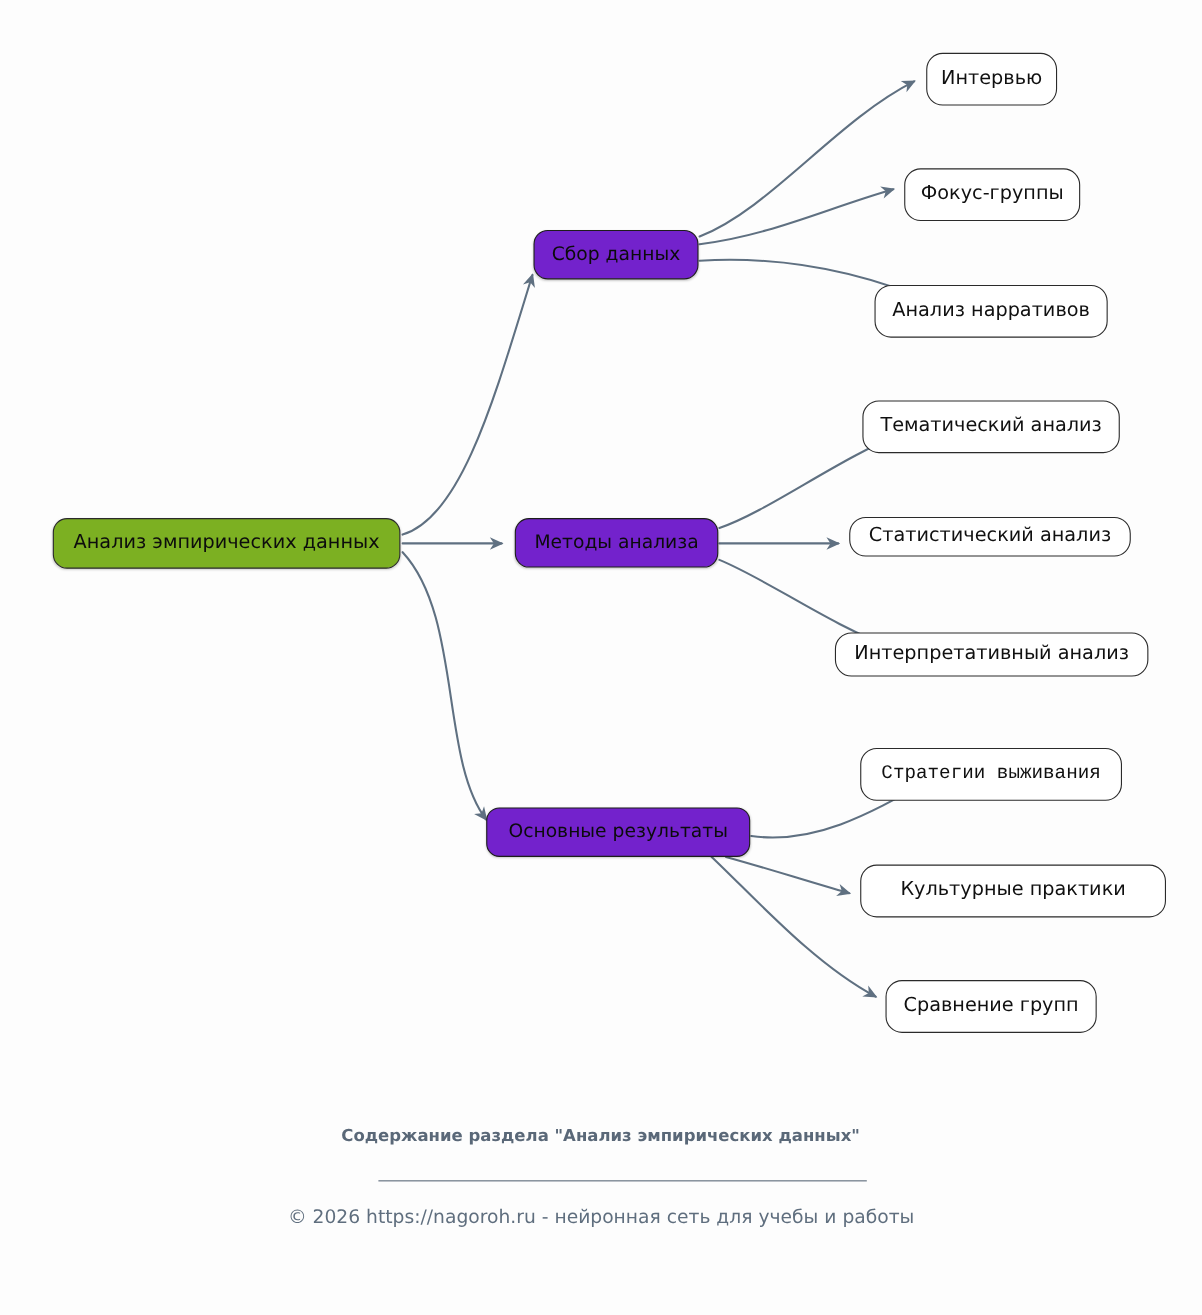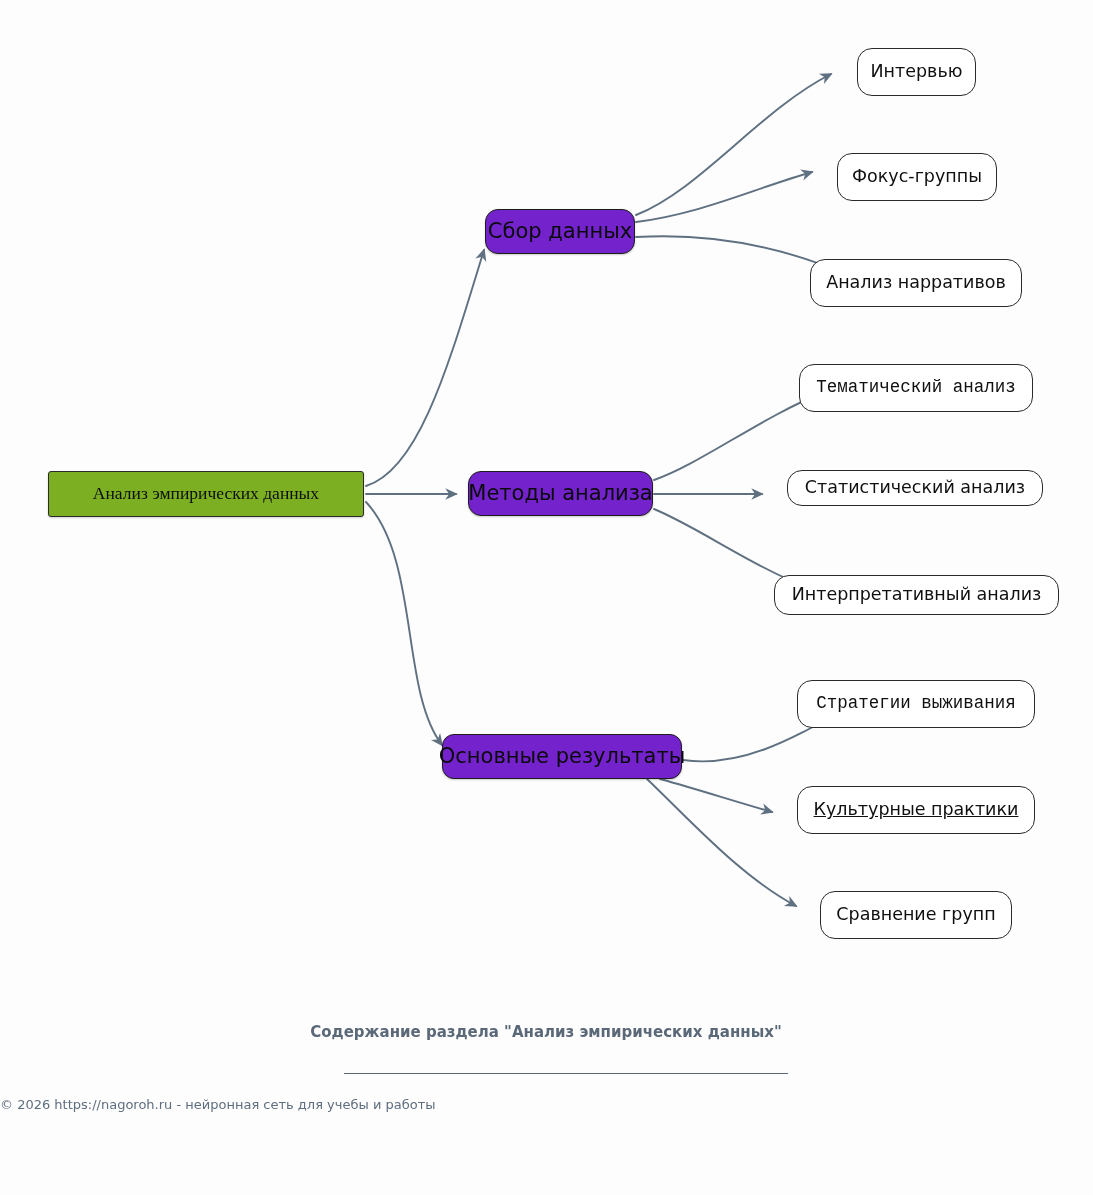--- a/index.html
+++ b/index.html
@@ -42,43 +42,41 @@
     align-items: center;
     justify-content: center;
     text-align: center;
     white-space: nowrap;
     line-height: 1.1;
   }
 
   .node-root {
     background: #7cb022;
     border: 1.4px solid #2b2b2b;
-    border-radius: 3px;
+    border-radius: 13px;
     color: #0d0d0d;
     font-size: 17.5px;
     box-shadow: 0 1px 2px rgba(0,0,0,0.18);
-    font-family: Liberation Serif, serif;
   }
 
   .node-branch {
     background: #7322cc;
     border: 1.4px solid #1d1d1d;
     border-radius: 13px;
     color: #0b0b0b;
-    font-size: 21px;
+    font-size: 17px;
     box-shadow: 0 1px 2px rgba(0,0,0,0.20);
   }
 
   .node-leaf {
     background: #ffffff;
     border: 1.5px solid #2a2a2a;
     border-radius: 15px;
     color: #101010;
     font-size: 17.5px;
-    margin-left: 15px;
   }
 
   
   #footer {
     position: absolute;
     left: 0;
     width: 1093px;
     text-align: center;
   }
   #footer-title {
@@ -98,22 +96,22 @@
     top: 1073px;
     width: 444px;
     height: 0;
     border-top: 1.6px solid #5a6878;
   }
   #footer-copy {
     position: absolute;
     left: 0px;
     top: 1097px;
     width: 1093px;
-    text-align: left;
-    font-size: 13px;
+    text-align: center;
+    font-size: 17px;
     color: #5f6e7e;
   }
 </style>
 </head>
 <body style="background: rgb(253, 253, 253);">
 
 <div id="canvas">
 
   <svg id="edges" viewBox="0 0 1093 1195" xmlns="http://www.w3.org/2000/svg">
     <defs>
@@ -152,33 +150,33 @@
       </div>
       <div class="node node-leaf" style="left: 842px; top: 48px; width: 119px; height: 48px;">
         <span>Интервью</span>
       </div>
       <div class="node node-leaf" style="left: 822px; top: 153px; width: 160px; height: 48px;">
         <span>Фокус-группы</span>
       </div>
       <div class="node node-leaf" style="left: 795px; top: 259px; width: 212px; height: 48px; justify-content: center;">
         <span>Анализ нарративов</span>
       </div>
-      <div class="node node-leaf" style="left: 784px; top: 364px; width: 234px; height: 48px; font-family: Liberation Mono, monospace;">
+      <div class="node node-leaf" style="left: 784px; top: 364px; width: 234px; height: 48px;">
         <span>Тематический анализ</span>
       </div>
       <div class="node node-leaf" style="left: 772px; top: 470px; width: 256px; height: 36px; text-align: center;">
         <span>Статистический анализ</span>
       </div>
       <div class="node node-leaf" style="left: 759px; top: 575px; width: 285px; height: 40px;">
         <span>Интерпретативный анализ</span>
       </div>
       <div class="node node-leaf" style="left: 782px; top: 680px; width: 238px; height: 48px; font-family: Liberation Mono, monospace;">
         <span>Стратегии выживания</span>
       </div>
-      <div class="node node-leaf" style="left: 782px; top: 786px; width: 238px; height: 48px; text-decoration: underline;">
+      <div class="node node-leaf" style="left: 782px; top: 786px; width: 278px; height: 48px;">
         <span>Культурные практики</span>
       </div>
       <div class="node node-leaf" style="left: 805px; top: 891px; width: 192px; height: 48px;">
         <span>Сравнение групп</span>
       </div>
     </div>
 
   <div id="footer">
     <div id="footer-title">Содержание раздела "Анализ эмпирических данных"</div>
     <div id="footer-rule"></div>

